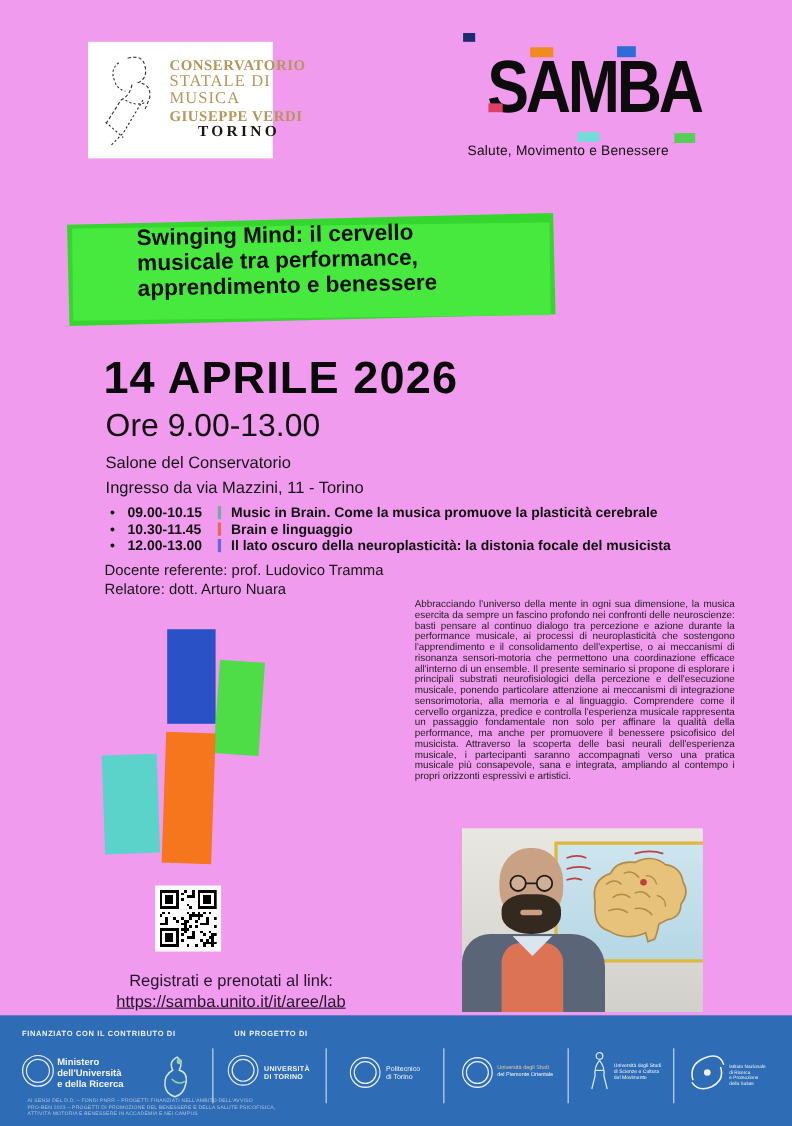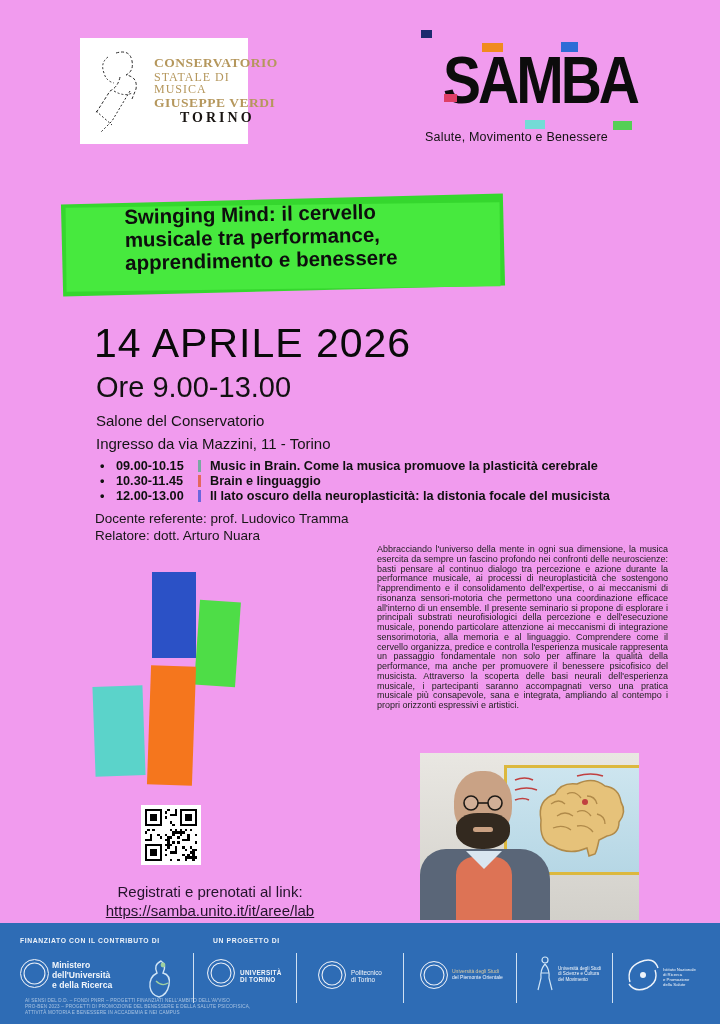--- a/index.html
+++ b/index.html
@@ -6,36 +6,36 @@
   .poster{position:relative;width:720px;height:1024px;overflow:hidden;
           font-family:"Liberation Sans",sans-serif;background:#f19bee;}
   .abs{position:absolute;}
 
   
   .cons-box{left:80px;top:38px;width:168px;height:106px;background:#fff;
             display:flex;align-items:center;}
   .cons-sketch{width:66px;height:92px;margin-left:6px;flex:none;}
   .cons-text{font-family:"Liberation Serif",serif;line-height:1.05;margin-left:2px;}
   .cons-l1,.cons-l3{font-size:13.5px;font-weight:bold;color:#b5975c;letter-spacing:.5px;}
-  .cons-l2{font-size:12px;color:#b5975c;letter-spacing:1px;}
+  .cons-l2{font-size:15px;color:#b5975c;letter-spacing:1px;}
   .cons-city{font-size:14px;font-weight:bold;color:#181411;letter-spacing:3px;margin-left:26px;margin-top:1px;}
 
   
   .samba-title{left:443px;top:46px;font-size:57px;font-weight:900;color:#0c0c0c;
                letter-spacing:-3px;transform:scaleY(1.18);transform-origin:top left;line-height:1;}
   .samba-sub{left:425px;top:130px;font-size:12.5px;font-weight:500;color:#121212;letter-spacing:.2px;}
   .tick{position:absolute;}
 
   
   .banner{left:62px;top:199px;width:442px;height:92px;background:#35d72e;transform:rotate(-1.4deg);}
   .banner-inner{position:absolute;left:4px;top:6px;width:434px;height:84px;background:#47e93e;transform:rotate(.7deg);}
   .banner-text{left:124px;top:205px;font-size:20.5px;font-weight:bold;color:#0e0e0e;line-height:23px;transform:rotate(-1.2deg);transform-origin:top left;}
 
   
-  .ev-date{left:94px;top:320px;font-size:41px;font-weight:400;color:#0a0a0a;letter-spacing:1px;}
+  .ev-date{left:94px;top:320px;font-size:41px;font-weight:700;color:#0a0a0a;letter-spacing:1px;}
   .ev-time{left:96px;top:371px;font-size:29px;color:#111;}
   .ev-venue{left:96px;top:409px;font-size:15px;color:#141414;line-height:23px;}
 
   
   .sched{left:100px;top:458px;font-size:12.7px;font-weight:bold;color:#101010;}
   .sched-row{display:flex;align-items:center;height:15.4px;}
   .sched-dot{width:16px;}
   .sched-time{width:82px;}
   .sched-pipe{width:3px;height:12px;margin:0 9px 0 0;}
   .speakers{left:95px;top:511px;font-size:13.5px;color:#161616;line-height:16.5px;}

